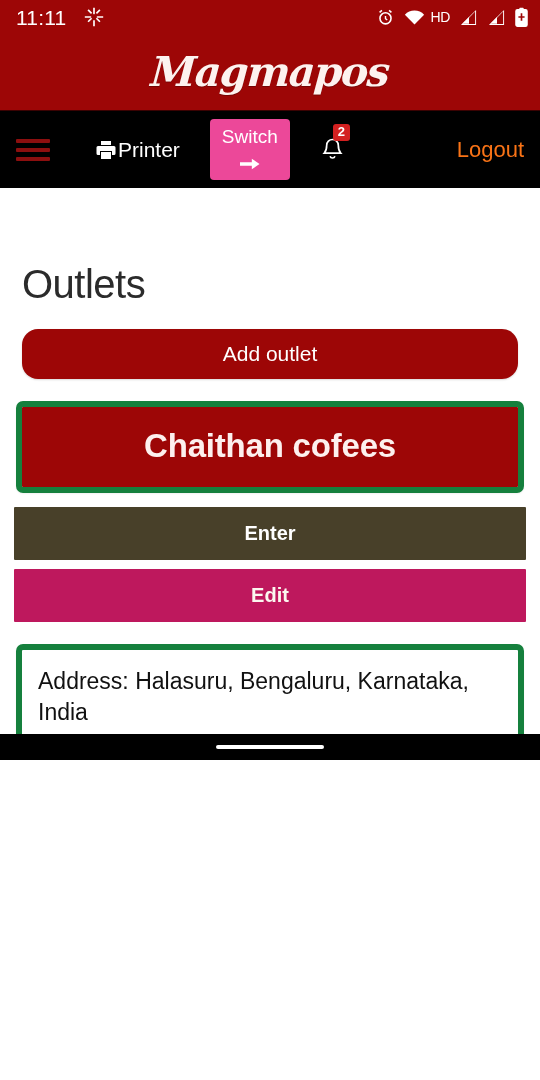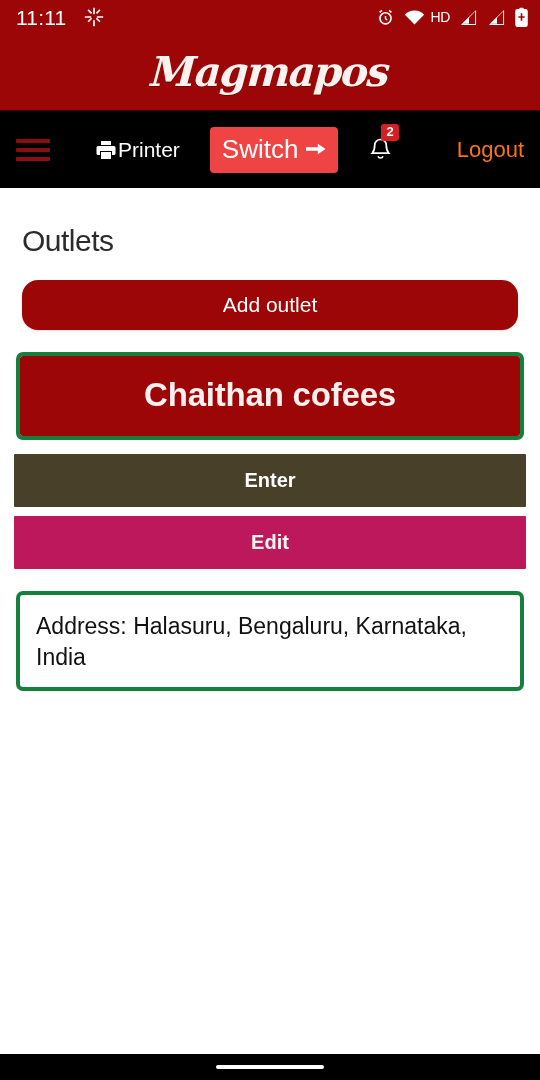--- a/index.html
+++ b/index.html
@@ -2,21 +2,21 @@
 <html><head>
 <meta charset="utf-8">
 <style>
   * { margin:0; padding:0; box-sizing:border-box; }
   html, body {
     width:540px; height:1080px;
     background:#ffffff;
     font-family:"Liberation Sans", sans-serif;
     overflow:hidden;
   }
-  .phone { width:540px; height:1080px; position:relative; display:flex; flex-direction:column; background:#fff; }
+  .phone { width:540px; height:760px; position:relative; display:flex; flex-direction:column; background:#fff; }
 
   
   .statusbar {
     height:34px; background:#9d0606; color:#fff;
     display:flex; align-items:center; padding:0 12px 0 16px;
     flex:0 0 34px;
   }
   .sb-time { font-size:21px; font-weight:400; letter-spacing:.2px; line-height:1; }
   .sb-left-icons { display:flex; align-items:center; margin-left:18px; }
   .sb-spacer { flex:1; }
@@ -45,54 +45,54 @@
     border-top:1px solid #3a0202;
   }
   .nav-hamburger { width:34px; display:flex; flex-direction:column; gap:5px; cursor:pointer; }
   .nav-hamburger span { display:block; height:4px; background:#8c0f0f; border-radius:1px; }
   .nav-item {
     display:flex; align-items:center; 
     color:#fff; font-size:21px; white-space:nowrap;
   }
   .nav-printer { margin-left:44px; }
   .nav-switch {
-    margin-left:30px; background:#ef4444; color:#fff;
+    margin-left:30px; background:#ec4899; color:#fff;
     border-radius:4px; padding:7px 12px 8px;
     display:flex; align-items:center; gap:8px;
-    font-size:26px; font-weight:400;
+    font-size:19px; font-weight:400;flex-direction:column;
   }
   .nav-bell { margin-left:30px; position:relative; display:flex; align-items:center; }
   .bell-badge {
     position:absolute; top:-13px; left:13px;
     background:#d32020; color:#fff; font-size:13px; font-weight:700;
     border-radius:3px; padding:1px 5px 2px; line-height:1.15;
   }
   .nav-logout { margin-left:auto; color:#f97316; font-size:22px; }
 
   
   .body {
     flex:1 1 auto; background:#fff; overflow:hidden;
     padding:0 0 0 0; position:relative;
   }
   .page-title {
-    font-size:30px; font-weight:400; color:#2b2b2b;
-    padding:36px 0 0 22px; letter-spacing:-.5px;
+    font-size:40px; font-weight:400; color:#2b2b2b;
+    padding:36px 0 0 22px; letter-spacing:-.5px;margin-top:38px;
   }
 
   .add-btn {
     margin:22px 22px 0 22px; background:#9d0606; color:#fff;
     border-radius:16px; height:50px;
     display:flex; align-items:center; justify-content:center;
     font-size:21px; border:none; cursor:pointer;
     box-shadow:0 1px 2px rgba(0,0,0,.15);
   }
 
   .card {
     margin:22px 16px 0 16px;
-    border:4px solid #15803d; border-radius:7px;
+    border:6px solid #15803d; border-radius:7px;
     background:#fff; overflow:hidden;
     box-shadow:0 1px 2px rgba(0,0,0,.06);
   }
   .card-header {
     background:#9d0606; color:#fdf0ee;
     text-align:center; font-size:33px; font-weight:700;
     padding:20px 10px 22px; letter-spacing:-.2px;
   }
   .card-body { padding:16px 16px 14px 16px; }
   .card-line {

